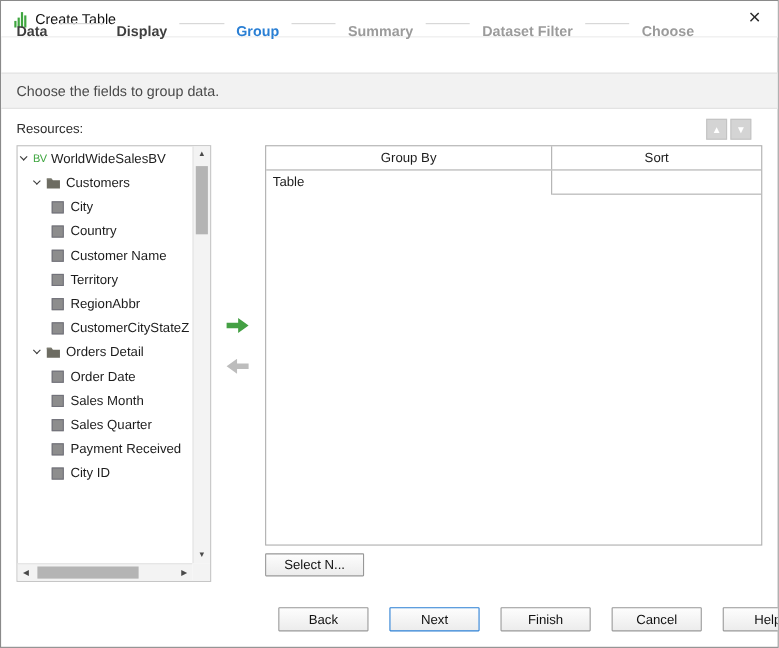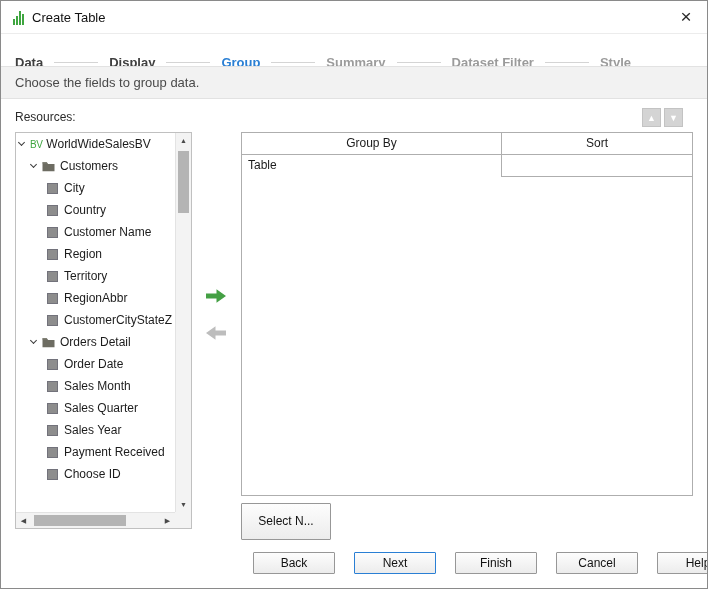--- a/index.html
+++ b/index.html
@@ -10,21 +10,21 @@
   }
   
   .titlebar { position:absolute; top:0; left:0; right:0; height:33px; background:#fff; border-bottom:1px solid #ececec; }
   .app-icon { position:absolute; left:12px; top:9px; height:15px; display:flex; align-items:flex-end; gap:1px; }
   .app-icon i { display:block; width:2px; background:#3fa640; }
   .app-icon i:nth-child(1){height:6px;} .app-icon i:nth-child(2){height:9px;}
   .app-icon i:nth-child(3){height:14px;} .app-icon i:nth-child(4){height:11px;}
   .title-text { position:absolute; left:31px; top:9px; font-size:13px; color:#111; }
   .close-btn { position:absolute; right:8px; top:3px; width:26px; height:26px; text-align:center; line-height:26px; font-size:19px; color:#2b2b2b; }
   
-  .steps { position:absolute; top:48px; left:14px; width:616px; height:26px; display:flex; align-items:center; }
+  .steps { position:absolute; top:20px; left:14px; width:616px; height:26px; display:flex; align-items:flex-start; }
   .step { font-size:13px; font-weight:600; white-space:nowrap; }
   .step.done { color:#3f3f3f; }
   .step.current { color:#2a7fd4; }
   .step.todo { color:#9b9b9b; }
   .step-conn { flex:1; height:1px; background:#d4d4d4; margin:0 11px; }
   
   .subtitle-bar { position:absolute; top:65px; left:0; right:0; height:33px; background:#f2f2f2; border-top:1px solid #e2e2e2; border-bottom:1px solid #e2e2e2; line-height:31px; padding-left:14px; font-size:13px; color:#4a4a4a; }
   
   .resources-label { position:absolute; left:14px; top:109px; font-size:12px; color:#2b2b2b; }
   
@@ -62,21 +62,21 @@
   .group-table { position:absolute; left:240px; top:131px; width:452px; height:364px; border:1px solid #aeaeae; background:#fff; }
   .gt-head { display:flex; height:22px; border-bottom:1px solid #aeaeae; }
   .gt-h1 { width:260px; border-right:1px solid #aeaeae; text-align:center; line-height:21px; font-size:12px; color:#1c1c1c; }
   .gt-h2 { flex:1; text-align:center; line-height:21px; font-size:12px; color:#1c1c1c; }
   .gt-row { display:flex; height:22px; }
   .gt-c1 { width:260px; border-right:1px solid #aeaeae; padding-left:6px; line-height:21px; font-size:12px; color:#1c1c1c; }
   .gt-c2 { flex:1; border-bottom:1px solid #aeaeae; }
   
   .btn { display:inline-block; width:82px; height:22px; background:linear-gradient(#fdfdfd,#ececec); border:1px solid #979797; border-radius:1px; font-size:12px; color:#111; font-family:"Liberation Sans", sans-serif; text-align:center; line-height:20px; }
   .btn.primary { border-color:#2a7fd4; }
-  .select-btn { position:absolute; left:240px; top:502px; width:90px; height:37px; line-height:19px; }
+  .select-btn { position:absolute; left:240px; top:502px; width:90px; height:21px; line-height:19px; }
   .footer { position:absolute; left:252px; top:551px; display:flex; gap:19px; }
 </style>
 </head>
 <body>
 
 <div class="dialog">
 
   <div class="titlebar">
     <span class="app-icon">
         <i></i>
@@ -92,21 +92,21 @@
       <div class="step done">Data</div>
       <div class="step-conn"></div>
       <div class="step done">Display</div>
       <div class="step-conn"></div>
       <div class="step current">Group</div>
       <div class="step-conn"></div>
       <div class="step todo">Summary</div>
       <div class="step-conn"></div>
       <div class="step todo">Dataset Filter</div>
       <div class="step-conn"></div>
-      <div class="step todo">Style</div>
+      <div class="step todo">Choose</div>
     </div>
 
   <div class="subtitle-bar">Choose the fields to group data.</div>
 
   <div class="resources-label">Resources:</div>
 
   <div class="ud up">▲</div>
   <div class="ud down">▼</div>
 
   <div class="tree-panel">
@@ -131,24 +131,20 @@
         <div class="trow field">
           <span class="field-ic"></span>
           <span class="tlabel">Country</span>
         </div>
         <div class="trow field">
           <span class="field-ic"></span>
           <span class="tlabel">Customer Name</span>
         </div>
         <div class="trow field">
           <span class="field-ic"></span>
-          <span class="tlabel">Region</span>
-        </div>
-        <div class="trow field">
-          <span class="field-ic"></span>
           <span class="tlabel">Territory</span>
         </div>
         <div class="trow field">
           <span class="field-ic"></span>
           <span class="tlabel">RegionAbbr</span>
         </div>
         <div class="trow field">
           <span class="field-ic"></span>
           <span class="tlabel">CustomerCityStateZ</span>
         </div>
@@ -167,29 +163,25 @@
         <div class="trow field">
           <span class="field-ic"></span>
           <span class="tlabel">Sales Month</span>
         </div>
         <div class="trow field">
           <span class="field-ic"></span>
           <span class="tlabel">Sales Quarter</span>
         </div>
         <div class="trow field">
           <span class="field-ic"></span>
-          <span class="tlabel">Sales Year</span>
-        </div>
-        <div class="trow field">
-          <span class="field-ic"></span>
           <span class="tlabel">Payment Received</span>
         </div>
         <div class="trow field">
           <span class="field-ic"></span>
-          <span class="tlabel">Choose ID</span>
+          <span class="tlabel">City ID</span>
         </div>
         <div class="trow folder">
           <span class="tlabel"></span>
         </div>
       </div>
     <div class="vscroll">
       <div class="sb-btn up">▲</div>
       <div class="v-thumb"></div>
       <div class="sb-btn dn">▼</div>
     </div>

